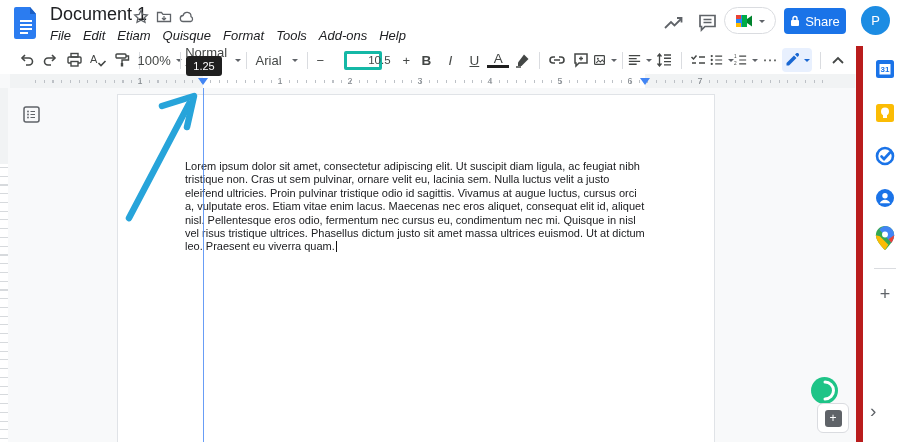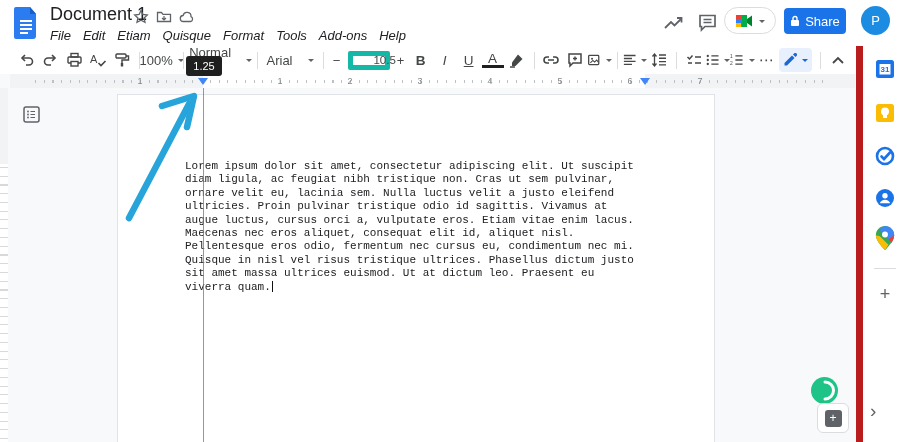--- a/index.html
+++ b/index.html
@@ -18,39 +18,39 @@
   #meet-button { position:absolute; left:724px; top:7px; width:52px; height:27px; border:1px solid #dadce0; border-radius:14px; background:#fff; display:flex; align-items:center; justify-content:center; gap:3px; }
   #share-button { position:absolute; left:784px; top:8px; width:62px; height:26px; background:#1a73e8; border-radius:4px; color:#fff; font-size:13px; display:flex; align-items:center; justify-content:center; gap:5px; border:none; }
   #avatar { position:absolute; left:861px; top:6px; width:29px; height:29px; border-radius:50%; background:#1c8ce3; color:#fff; font-size:13px; display:flex; align-items:center; justify-content:center; }
 
   
   #toolbar { position:absolute; top:46px; left:0; width:856px; height:28px; background:#fff; display:flex; align-items:center; padding-left:14px; z-index:15; }
   .tbtn { height:24px; min-width:24px; display:flex; align-items:center; justify-content:center; border-radius:3px; color:#444746; gap:2px; }
   .tsep { width:1px; height:17px; background:#dadce0; margin:0 5px; }
   .ttext { font-size:13px; color:#444746; }
   .dd { width:0; height:0; border:3.5px solid transparent; border-top-color:#5f6368; margin-top:4px; margin-left:3px; }
-  #font-size-box { width:32px; height:19px; border:5px solid #14b8a6; border-radius:2px; font-size:11.5px; color:#444746; display:flex; align-items:center; justify-content:center; margin:0 3px;padding-left:32px; }
+  #font-size-box { width:32px; height:19px; border:3px solid #14b8a6; border-radius:2px; font-size:11.5px; color:#444746; display:flex; align-items:center; justify-content:center; margin:0 16px;padding-left:32px; }
   .fmt { font-size:13.5px; color:#444746; width:22px; text-align:center; }
   #editing-pill { background:#e8f0fe; border-radius:4px; width:44px; height:24px; margin-left:auto; }
   svg.ic { display:block; }
 
   
   #drag-tooltip { position:absolute; left:186px; top:56px; min-width:36px; height:20px; background:#1f1f1f; color:#fff; font-size:11px; border-radius:3px; display:flex; align-items:center; justify-content:center; z-index:40; padding:0 6px; }
 
   
   #h-ruler { position:absolute; top:74px; left:10px; width:845px; height:14px; background:#f1f3f4; z-index:10; }
   #h-ruler-active { position:absolute; left:193px; top:0; width:442px; height:14px; background:#fff; }
   #h-ticks { position:absolute; left:25px; top:6px; width:790px; height:3px;
              background:repeating-linear-gradient(to right,#bdc1c6 0 1px,transparent 1px 8.75px); }
   .ruler-num { position:absolute; top:75px; width:12px; text-align:center; font-size:9px; color:#80868b; z-index:11; background:transparent; line-height:12px; }
   .indent-marker { position:absolute; top:78px; width:0; height:0; border:5px solid transparent; border-top:7px solid #4285f4; z-index:12; }
   #margin-guide-line { position:absolute; left:203px; top:86px; width:1px; height:356px; background:rgba(66,133,244,.8); z-index:6; }
 
   
-  #canvas { position:absolute; top:88px; left:0; width:856px; height:354px; background:#f8f9fa;font-family:Liberation Mono, monospace; }
+  #canvas { position:absolute; top:88px; left:0; width:856px; height:354px; background:#f8f9fa; }
   #v-ruler { position:absolute; left:0; top:88px; width:8px; height:354px; background:#f1f3f4; z-index:9; }
   #v-ruler-active { position:absolute; left:0; top:76px; width:8px; height:278px; background:#fff;
              background-image:repeating-linear-gradient(to bottom,#d7dadd 0 1px,transparent 1px 8.75px); background-position:0 3px; }
   #page { position:absolute; left:117px; top:6px; width:598px; height:348px; background:#fff; border:1px solid #e0e3e7; border-bottom:none; }
   #outline-button { position:absolute; left:20px; top:15px; width:22px; height:22px; display:flex; align-items:center; justify-content:center; color:#5f6368; }
   #doc-text { position:absolute; left:185px; top:72px; width:461px; font-size:11px; line-height:13.4px; color:#202124; z-index:4; }
   #caret { display:inline-block; width:1.5px; height:11px; background:#111; vertical-align:-2px; margin-left:1px; }
 
   
   #green-status { position:absolute; left:811px; top:377px; width:27px; height:27px; border-radius:50%; background:#1ec487; z-index:8; }

